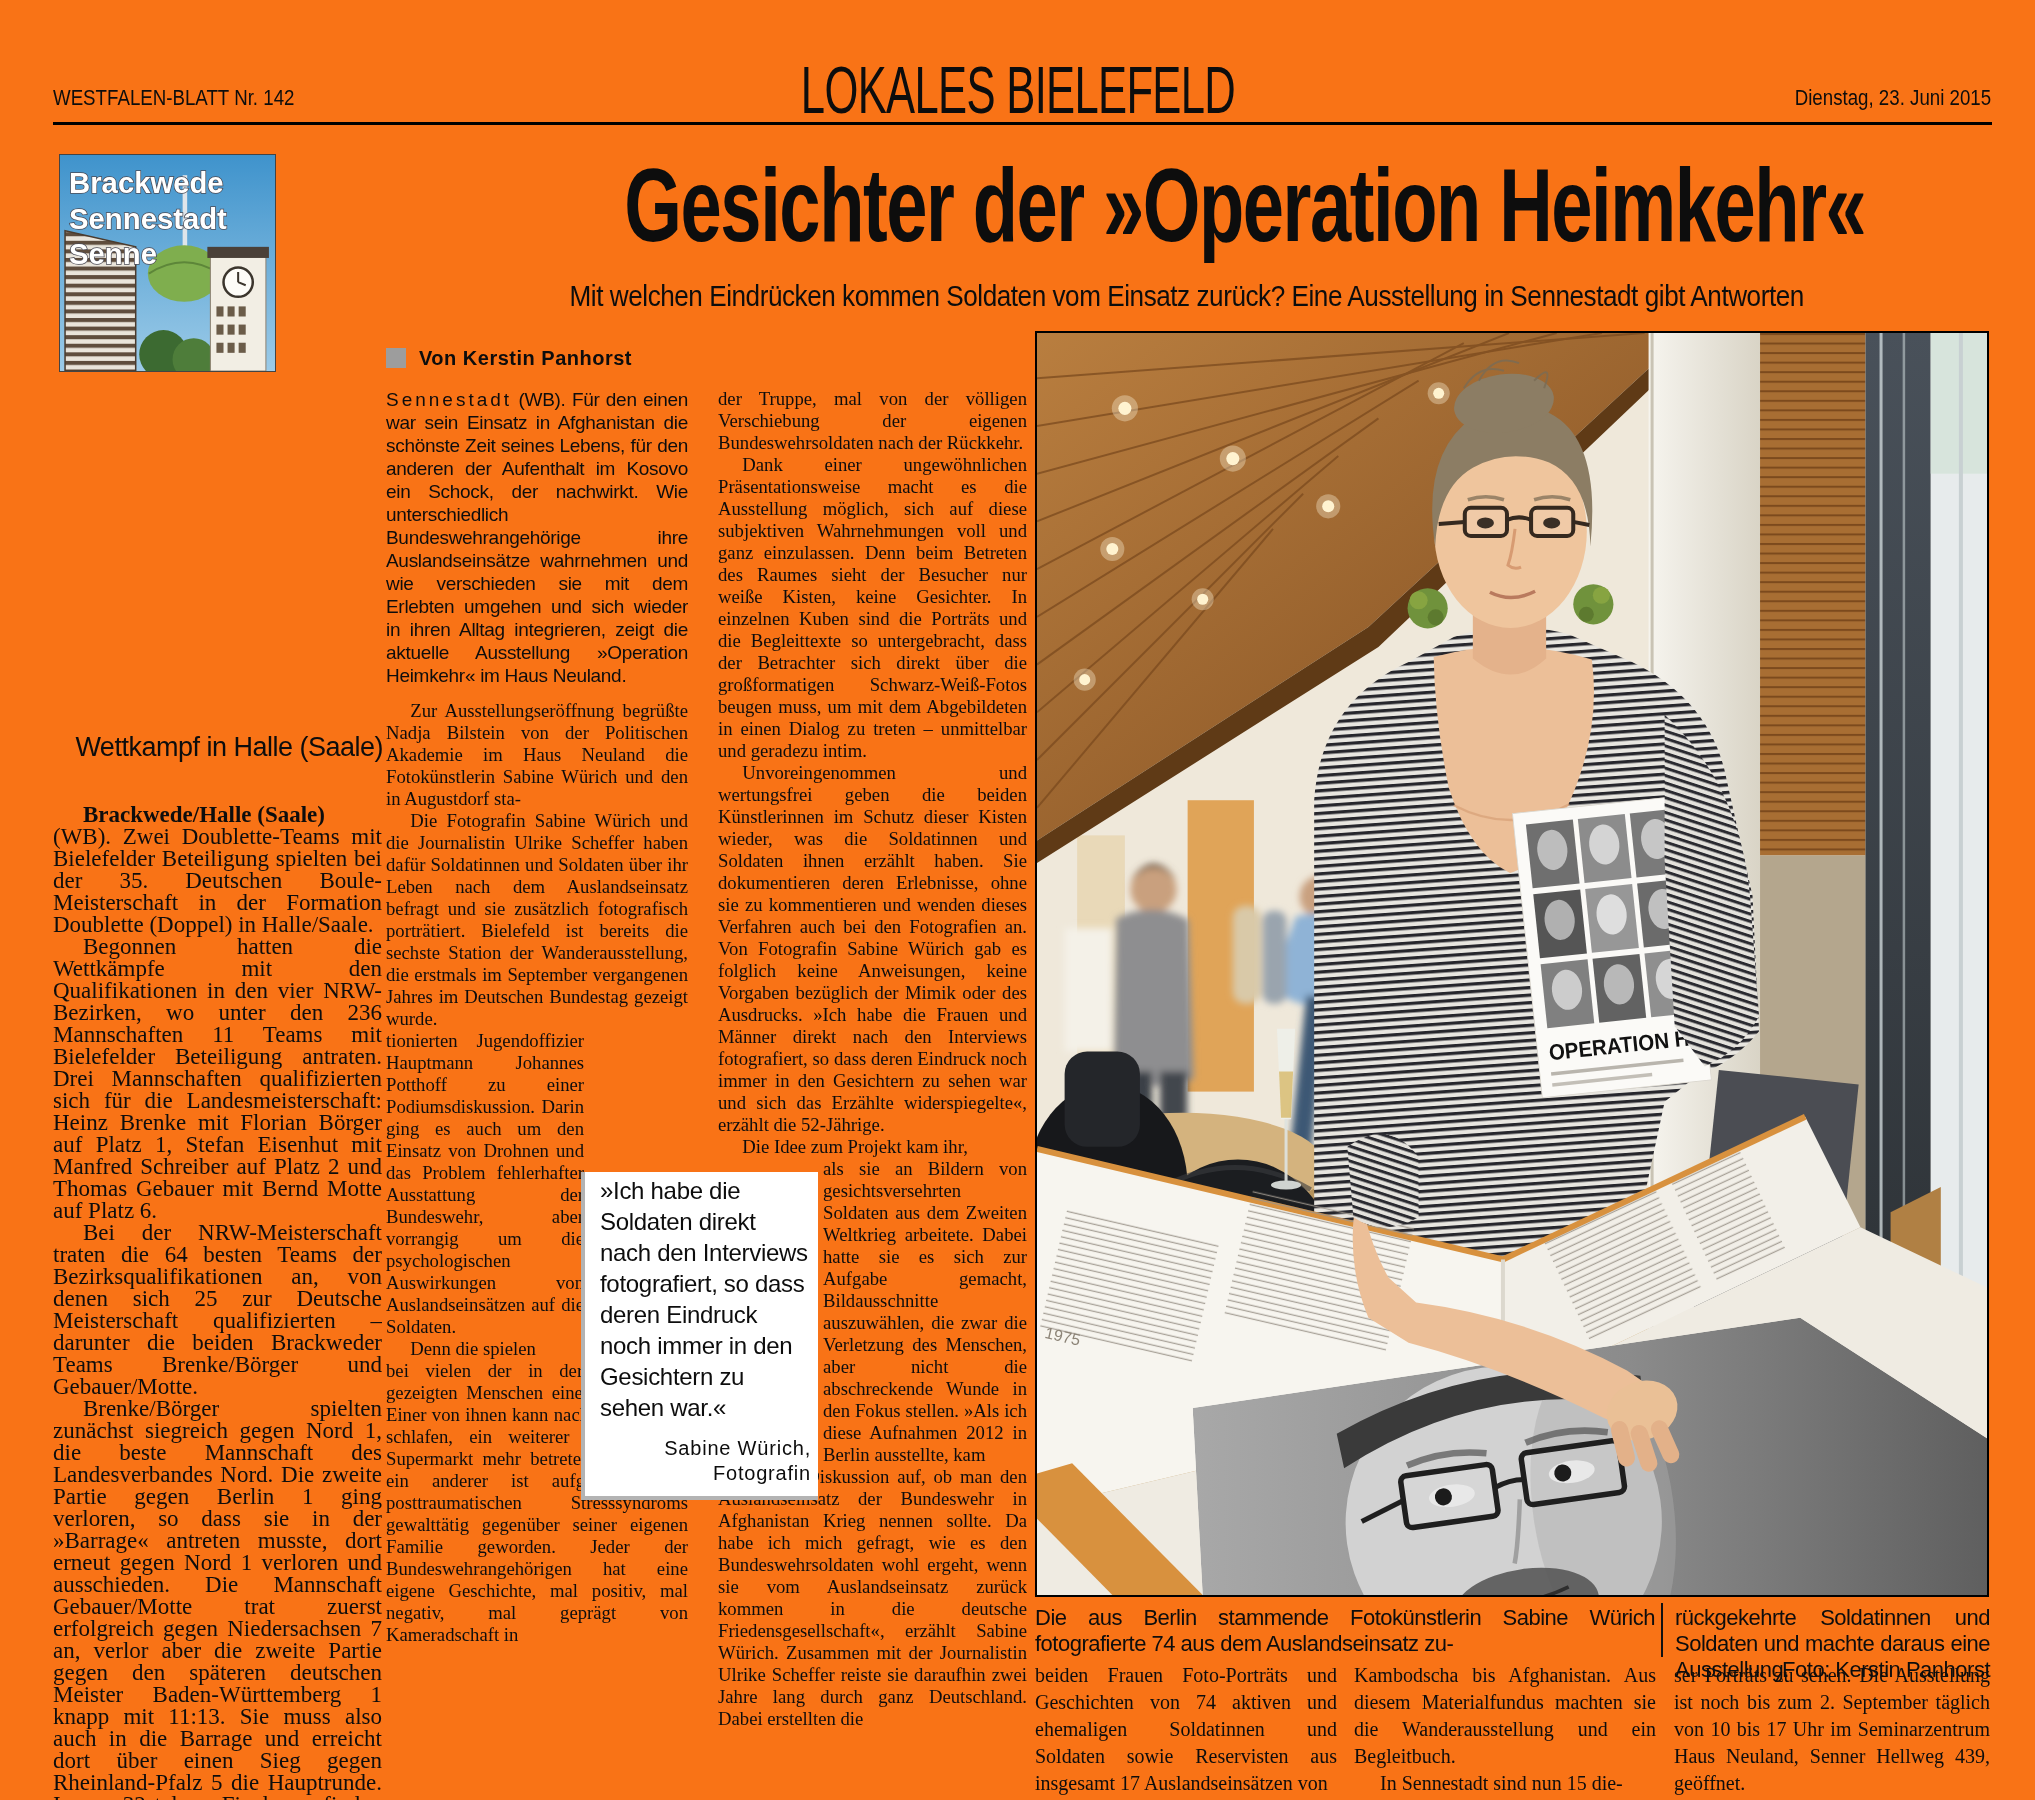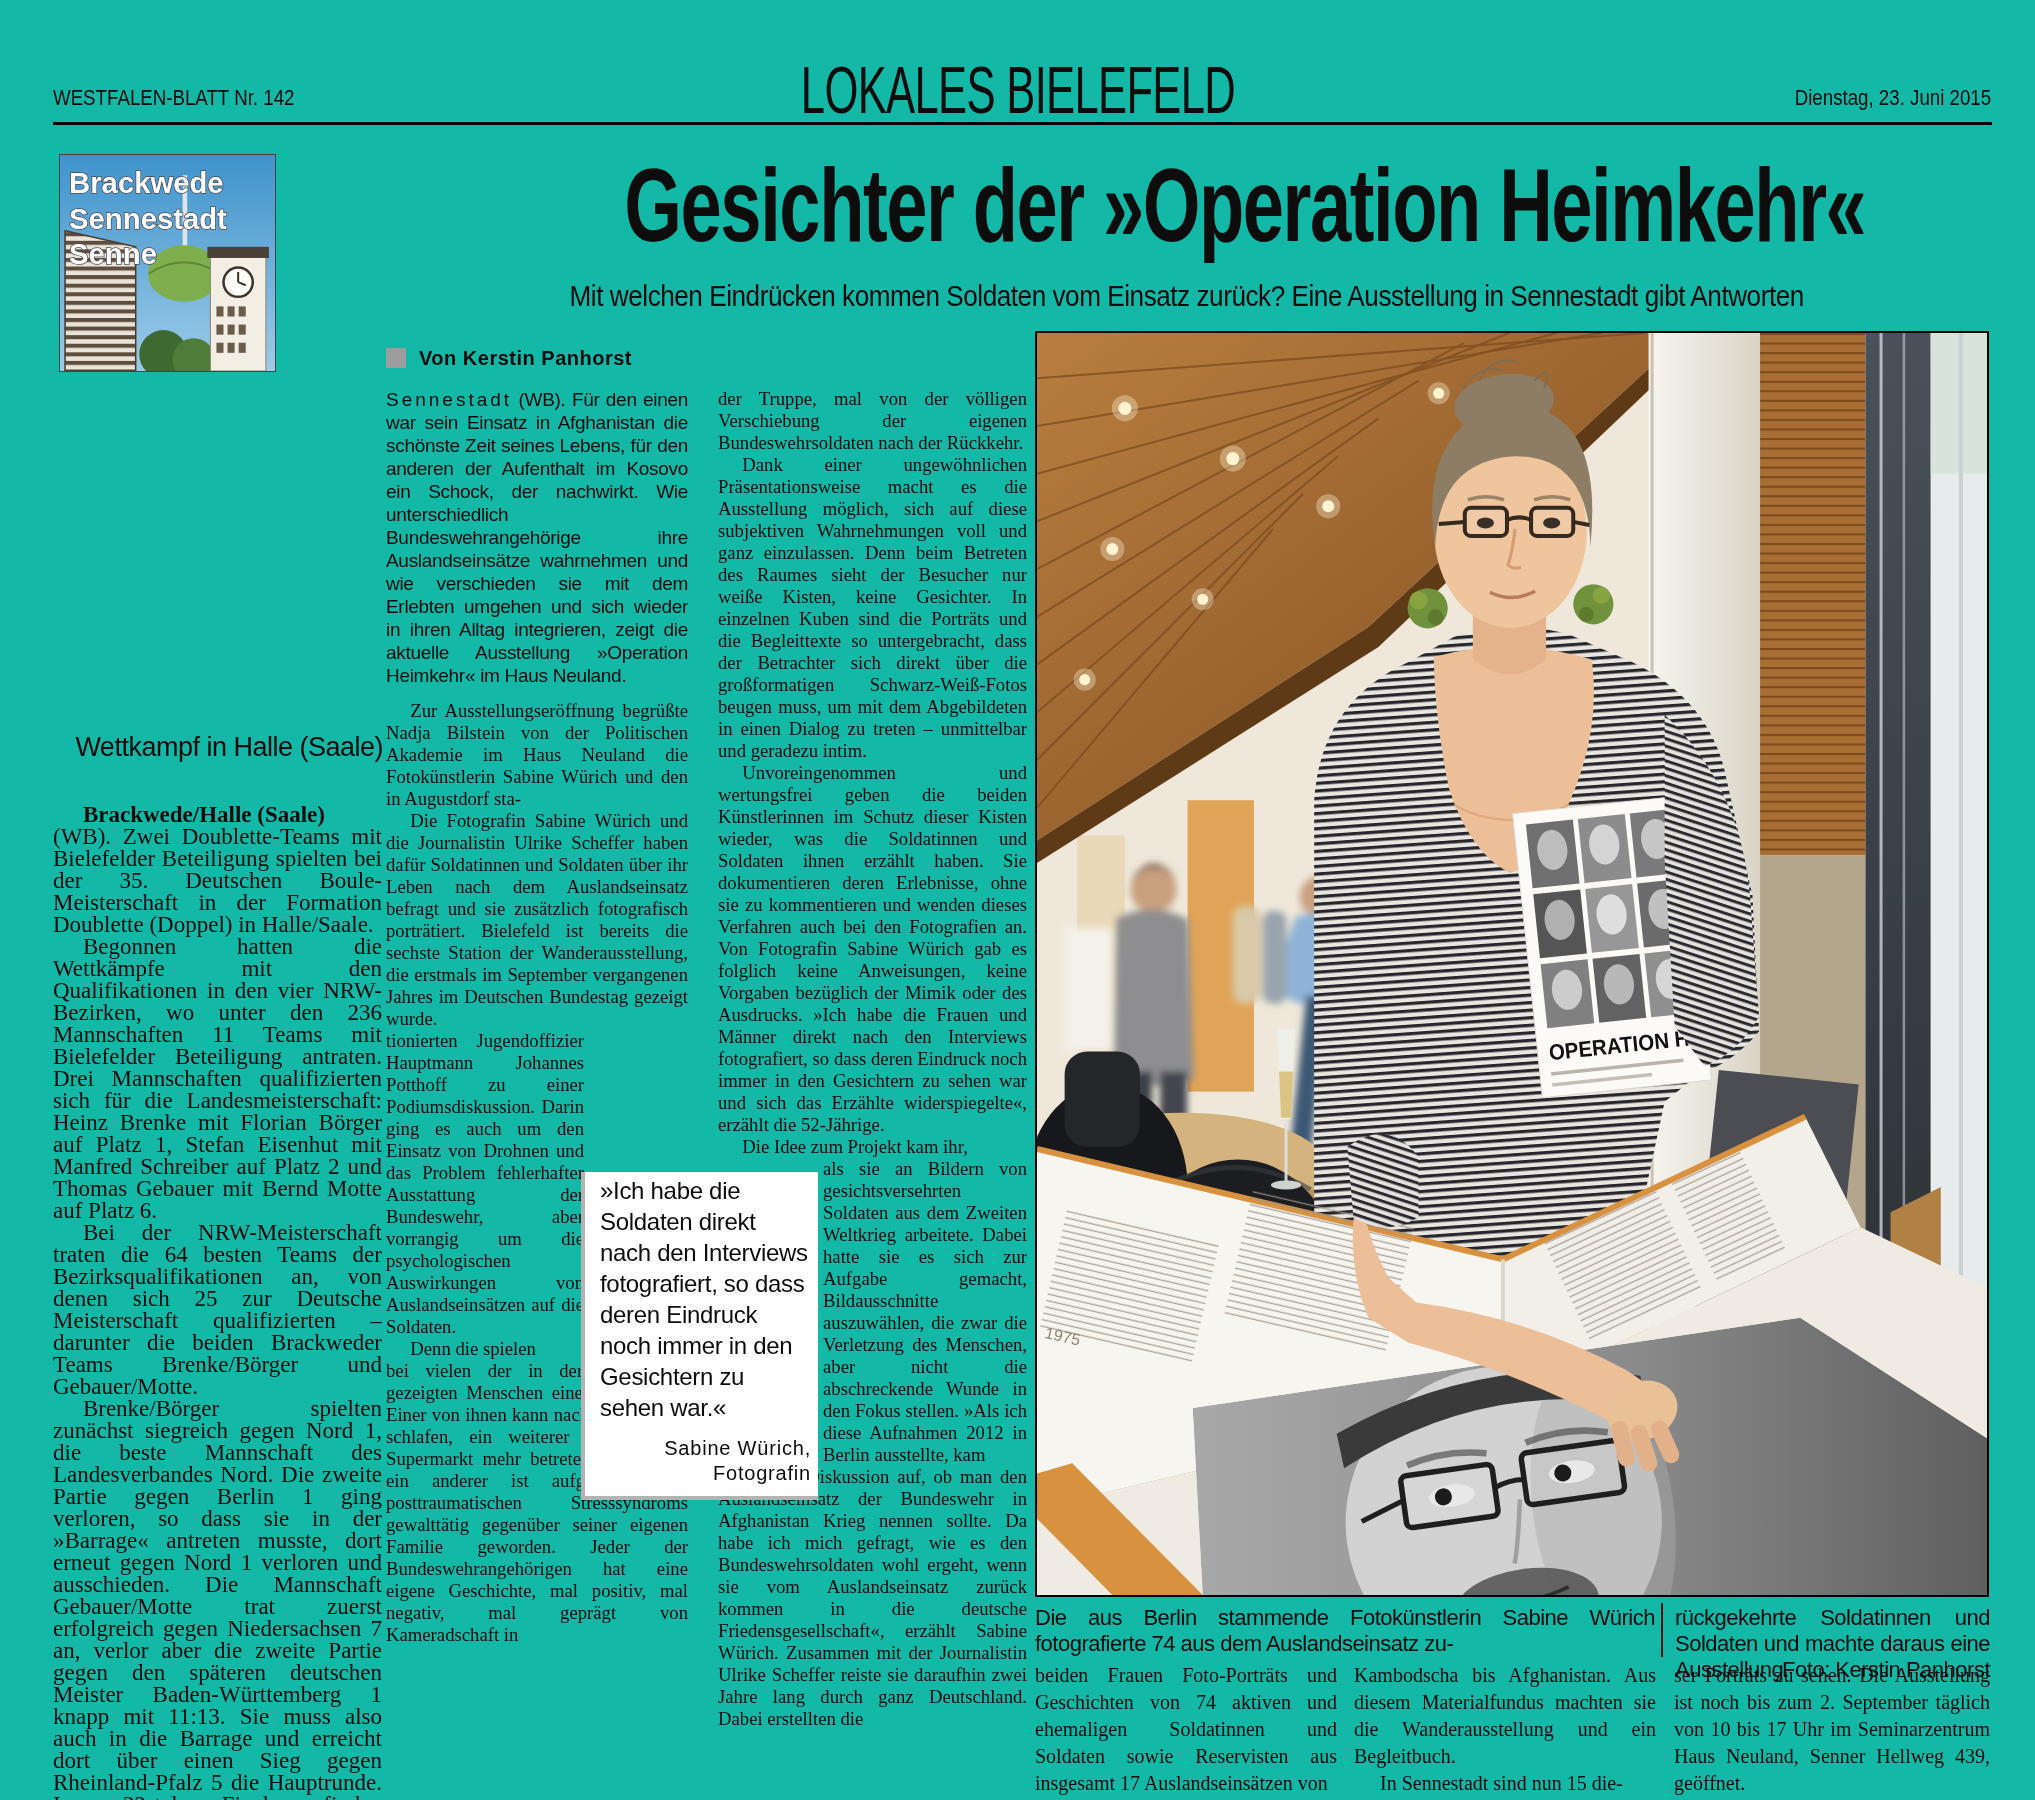--- a/index.html
+++ b/index.html
@@ -1,16 +1,16 @@
 <!DOCTYPE html>
 <html lang="de" style="font-size:8px"><head>
 <meta charset="utf-8">
 <style>
   html,body{margin:0;padding:0;background:#ffffff;}
-  .page{position:relative;width:2035px;height:1801px;background:#14b8a6;color:#0d0d0d;
+  .page{position:relative;width:2035px;height:1801px;background:#f97316;color:#0d0d0d;
         font-family:"Liberation Serif",serif;overflow:hidden;}
   .abs{position:absolute;}
   .sans{font-family:"Liberation Sans",sans-serif;}
   .squeeze{display:inline-block;white-space:nowrap;}
   
   .mast-left{left:53px;top:85px;font-size:22px;letter-spacing:0;}
   .mast-left .squeeze{transform:scaleX(.85);transform-origin:left center;}
   .mast-center{left:0;top:52px;width:2035px;text-align:center;font-size:66px;}
   .mast-center .squeeze{transform:scaleX(.66);transform-origin:center;letter-spacing:-1px;}
   .mast-right{right:44px;top:85px;font-size:22px;}

